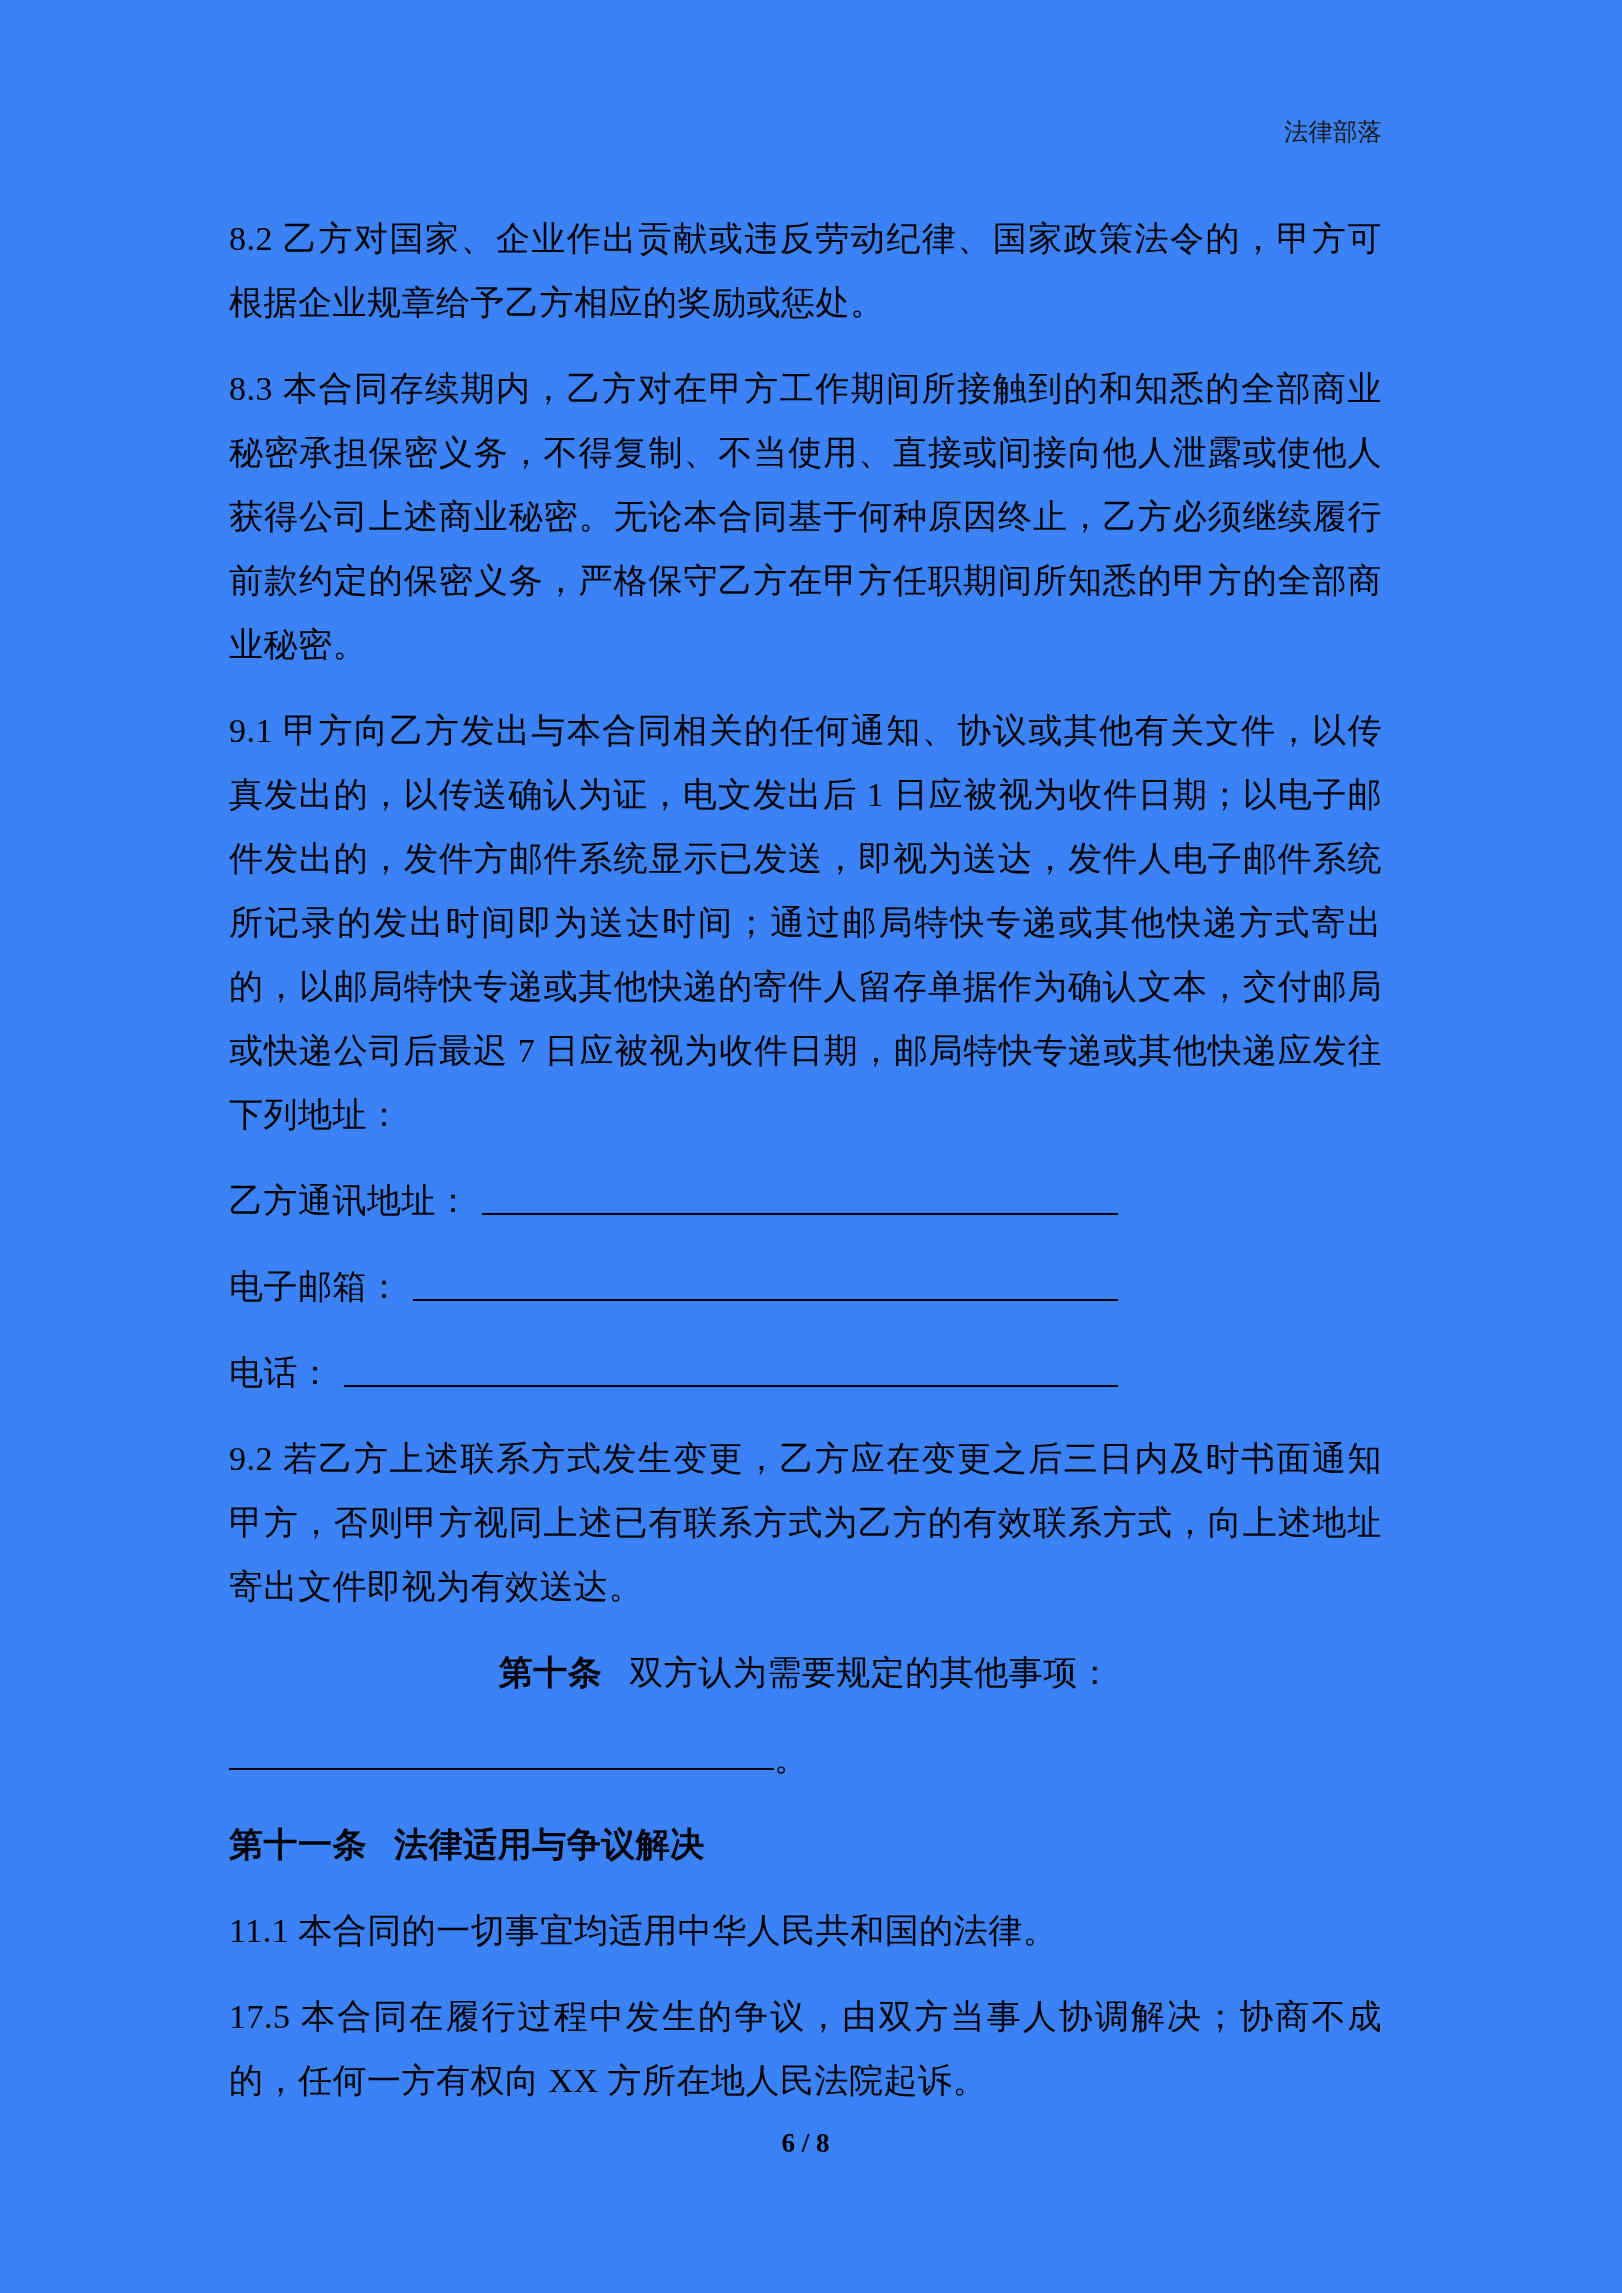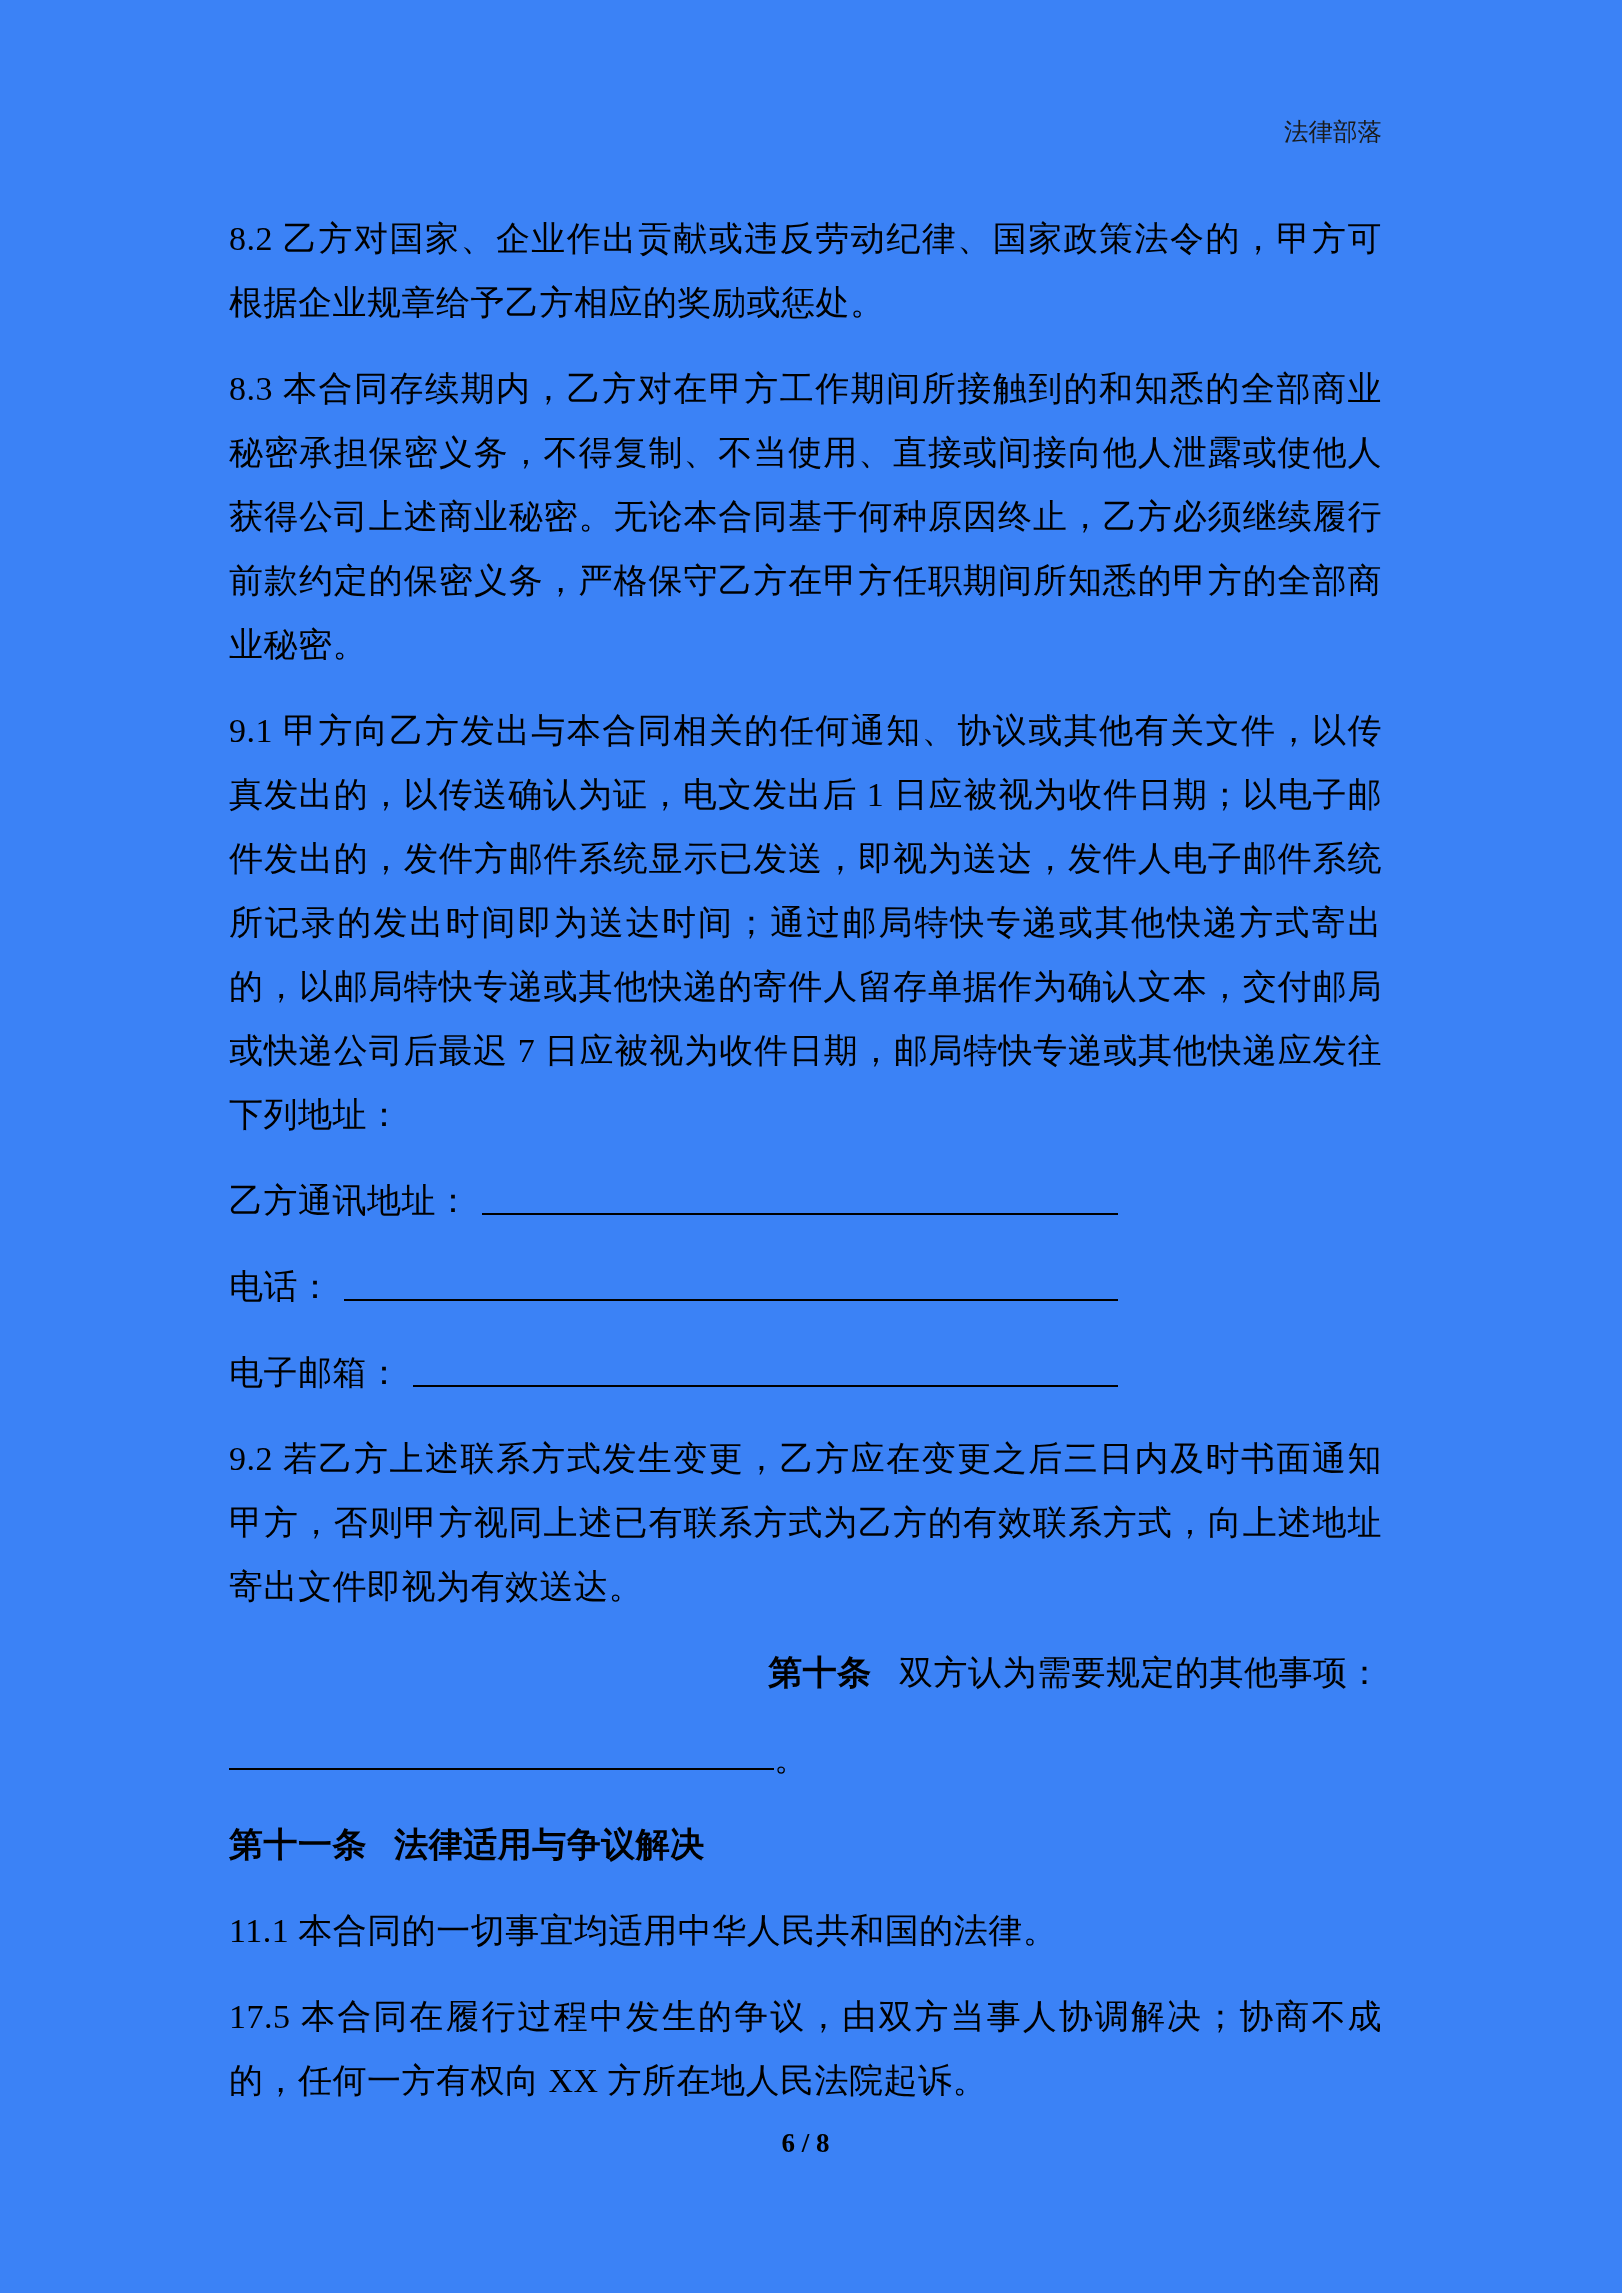--- a/index.html
+++ b/index.html
@@ -33,21 +33,21 @@
     font-size: 34px;
     line-height: 64px;
     text-align: justify;
     letter-spacing: 0.5px;
   }
   .content p, .content .block {
     margin: 0 0 22px 0;
   }
   .heading { font-weight: bold; text-align: left; }
   .heading .article-title { margin-left: 0.8em; }
-  .mixed-heading { text-align: right; }
+  .mixed-heading { text-align: center; }
   .mixed-heading .article-number { font-weight: bold; }
   .mixed-heading .article-title { font-weight: normal; margin-left: 0.8em; }
   .field-row {
     display: flex;
     align-items: flex-end;
     text-align: left;
   }
   .field-row .field-label { flex: 0 0 auto; white-space: nowrap; }
   .field-row .blank-underline {
     flex: 1 1 auto;
@@ -89,26 +89,26 @@
 
 
     <p>9.1 甲方向乙方发出与本合同相关的任何通知、协议或其他有关文件，以传真发出的，以传送确认为证，电文发出后 1 日应被视为收件日期；以电子邮件发出的，发件方邮件系统显示已发送，即视为送达，发件人电子邮件系统所记录的发出时间即为送达时间；通过邮局特快专递或其他快递方式寄出的，以邮局特快专递或其他快递的寄件人留存单据作为确认文本，交付邮局或快递公司后最迟 7 日应被视为收件日期，邮局特快专递或其他快递应发往下列地址：</p>
 
     <div class="block field-row">
       <span class="field-label">乙方通讯地址：</span>
       <span class="blank-underline"></span>
     </div>
 
     <div class="block field-row">
-      <span class="field-label">电话：</span>
+      <span class="field-label">电子邮箱：</span>
       <span class="blank-underline"></span>
     </div>
 
     <div class="block field-row">
-      <span class="field-label">电子邮箱：</span>
+      <span class="field-label">电话：</span>
       <span class="blank-underline"></span>
     </div>
 
     <p>9.2 若乙方上述联系方式发生变更，乙方应在变更之后三日内及时书面通知甲方，否则甲方视同上述已有联系方式为乙方的有效联系方式，向上述地址寄出文件即视为有效送达。</p>
 
     <div class="block mixed-heading">
       <span class="article-number">第十条</span><span class="article-title">双方认为需要规定的其他事项：</span>
     </div>
 
     <div class="block blank-line-block">

